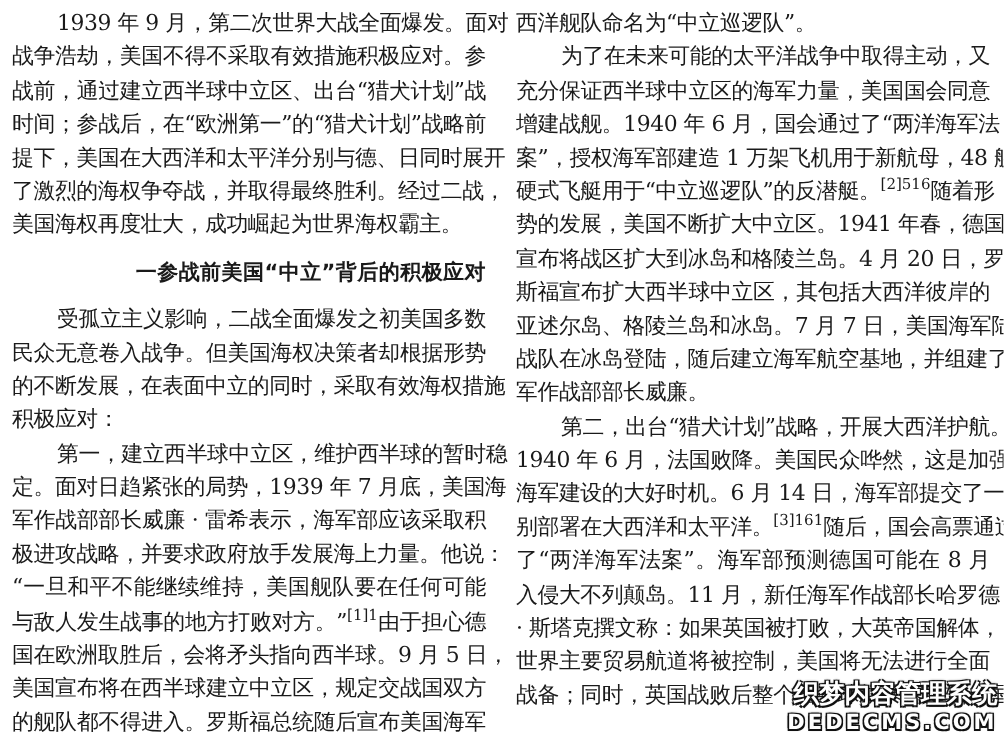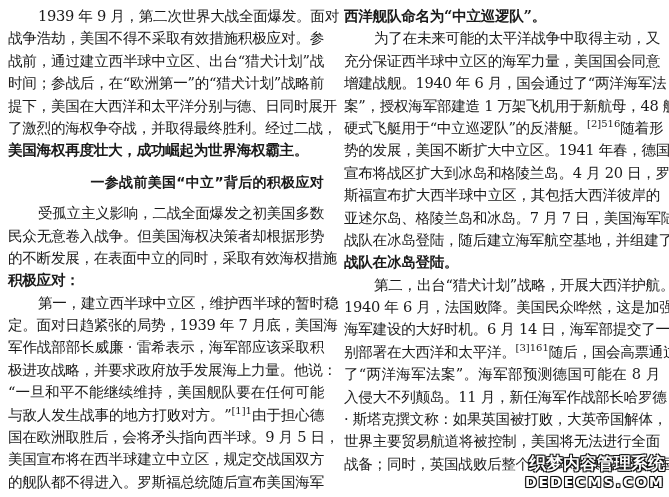--- a/index.html
+++ b/index.html
@@ -8,21 +8,21 @@
     font-family:"DejaVu Serif", "Liberation Serif", serif; color:#1a1a1a;
   }
   .col { position:absolute; top:5px; width:316px; }
   .col.left { left:8px; }
   .col.right { left:344px; }
   .line {
     height:22.4px; line-height:22.4px; font-size:14.6px; white-space:nowrap;
     text-align:justify; text-align-last:justify; letter-spacing:-0.3px; overflow:visible;
   }
   .line.indent { padding-left:30px; }
-  .line.last { text-align-last:left;font-weight:bold; }
+  .line.last { text-align-last:left; }
   .heading {
     height:22.4px; line-height:22.4px; margin:9px 0 9px 0;
     font-family:"DejaVu Sans", "Liberation Sans", sans-serif; font-weight:bold; font-size:14px;
     padding-left:30px; white-space:nowrap; letter-spacing:0.3px;text-align:right;
   }
   .heading .num { display:inline-block; width:34px; }
   sup { font-size:10px; line-height:0; vertical-align:6px; letter-spacing:0; }
   .watermark {
     position:absolute; right:4px; bottom:6px; text-align:right;
     font-family:"DejaVu Sans", "Liberation Sans", sans-serif; font-weight:bold; color:#fff;
@@ -82,21 +82,21 @@
     <div class="line">增建战舰。1940 年 6 月，国会通过了“两洋海军法</div>
     <div class="line">案”，授权海军部建造 1 万架飞机用于新航母，48 艘</div>
     <div class="line">
       <span>硬式飞艇用于“中立巡逻队”的反潜艇。</span><sup>[2]516</sup><span>随着形</span>
     </div>
     <div class="line">势的发展，美国不断扩大中立区。1941 年春，德国</div>
     <div class="line">宣布将战区扩大到冰岛和格陵兰岛。4 月 20 日，罗</div>
     <div class="line">斯福宣布扩大西半球中立区，其包括大西洋彼岸的</div>
     <div class="line">亚述尔岛、格陵兰岛和冰岛。7 月 7 日，美国海军陆</div>
     <div class="line">战队在冰岛登陆，随后建立海军航空基地，并组建了</div>
-    <div class="line last">战队在冰岛登陆。</div>
+    <div class="line last">军作战部部长威廉。</div>
   </div>
 
   <div>
     <div class="line indent">第二，出台“猎犬计划”战略，开展大西洋护航。</div>
     <div class="line">1940 年 6 月，法国败降。美国民众哗然，这是加强</div>
     <div class="line">海军建设的大好时机。6 月 14 日，海军部提交了一</div>
     <div class="line">
       <span>别部署在大西洋和太平洋。</span><sup>[3]161</sup><span>随后，国会高票通过</span>
     </div>
     <div class="line">了“两洋海军法案”。海军部预测德国可能在 8 月</div>

